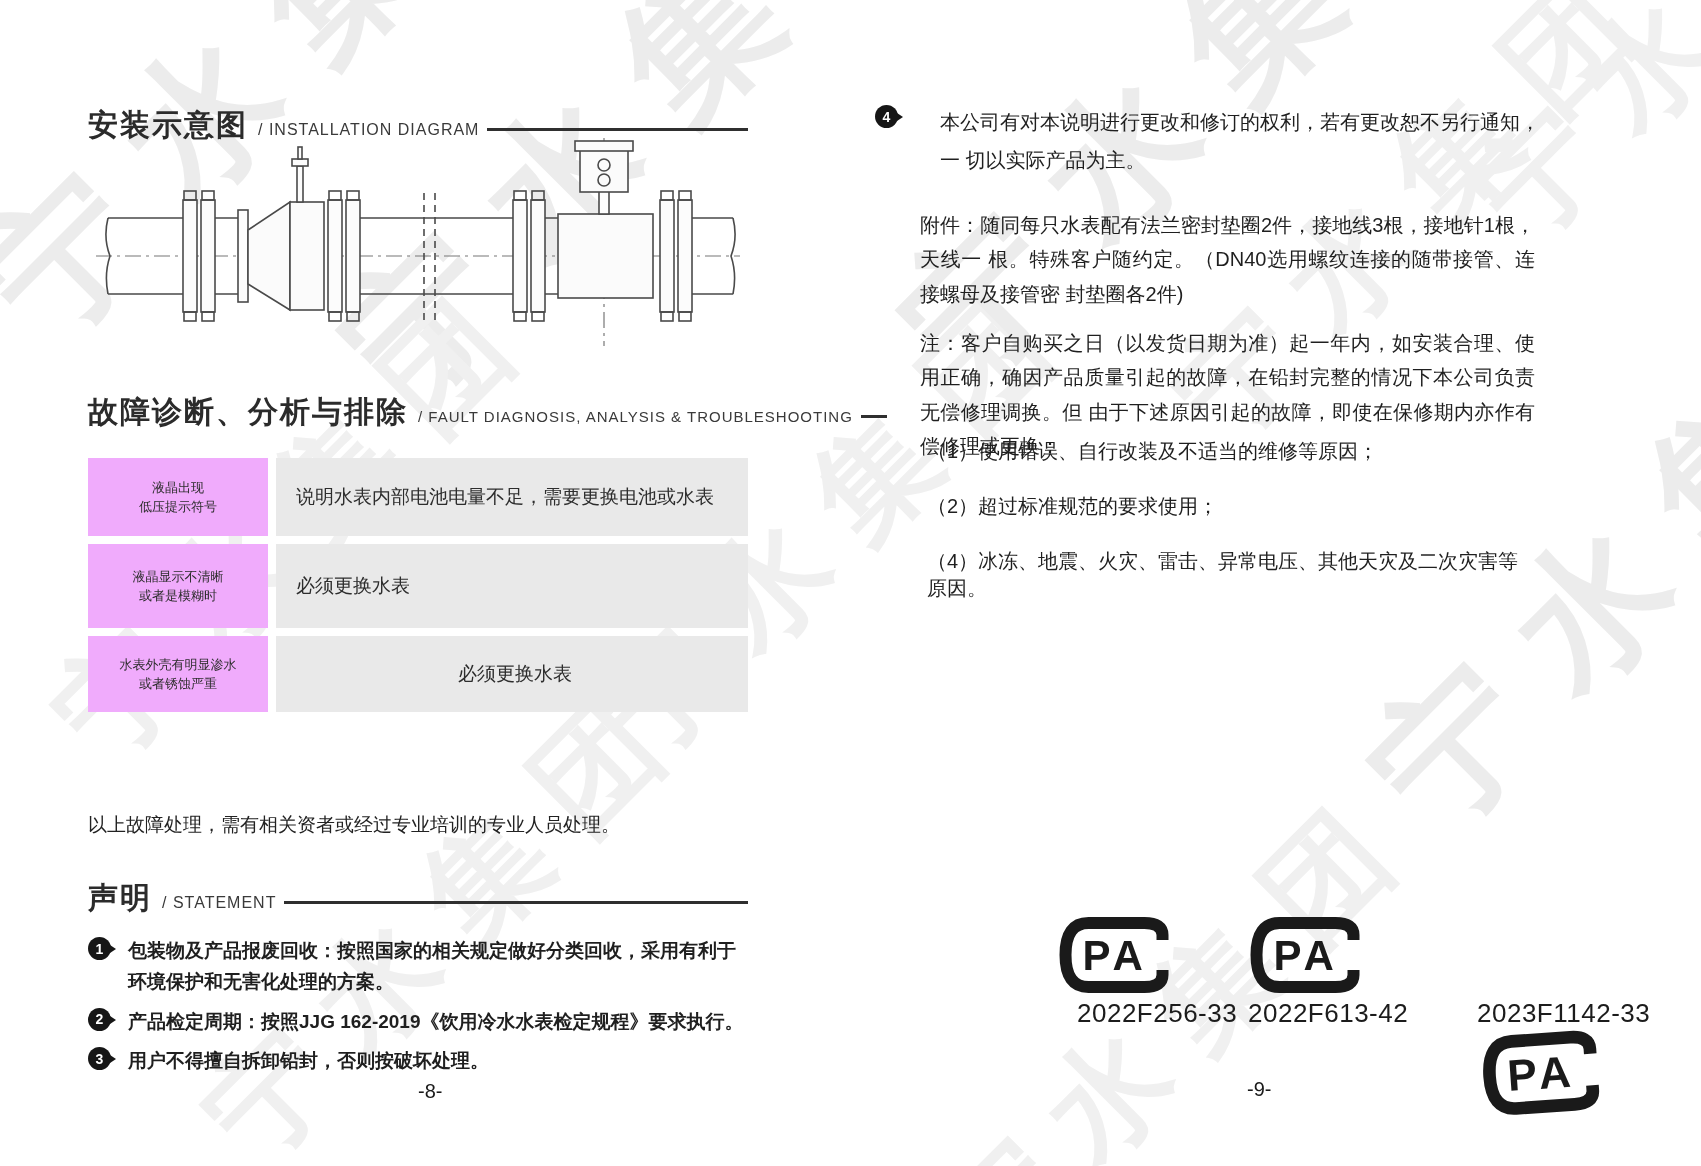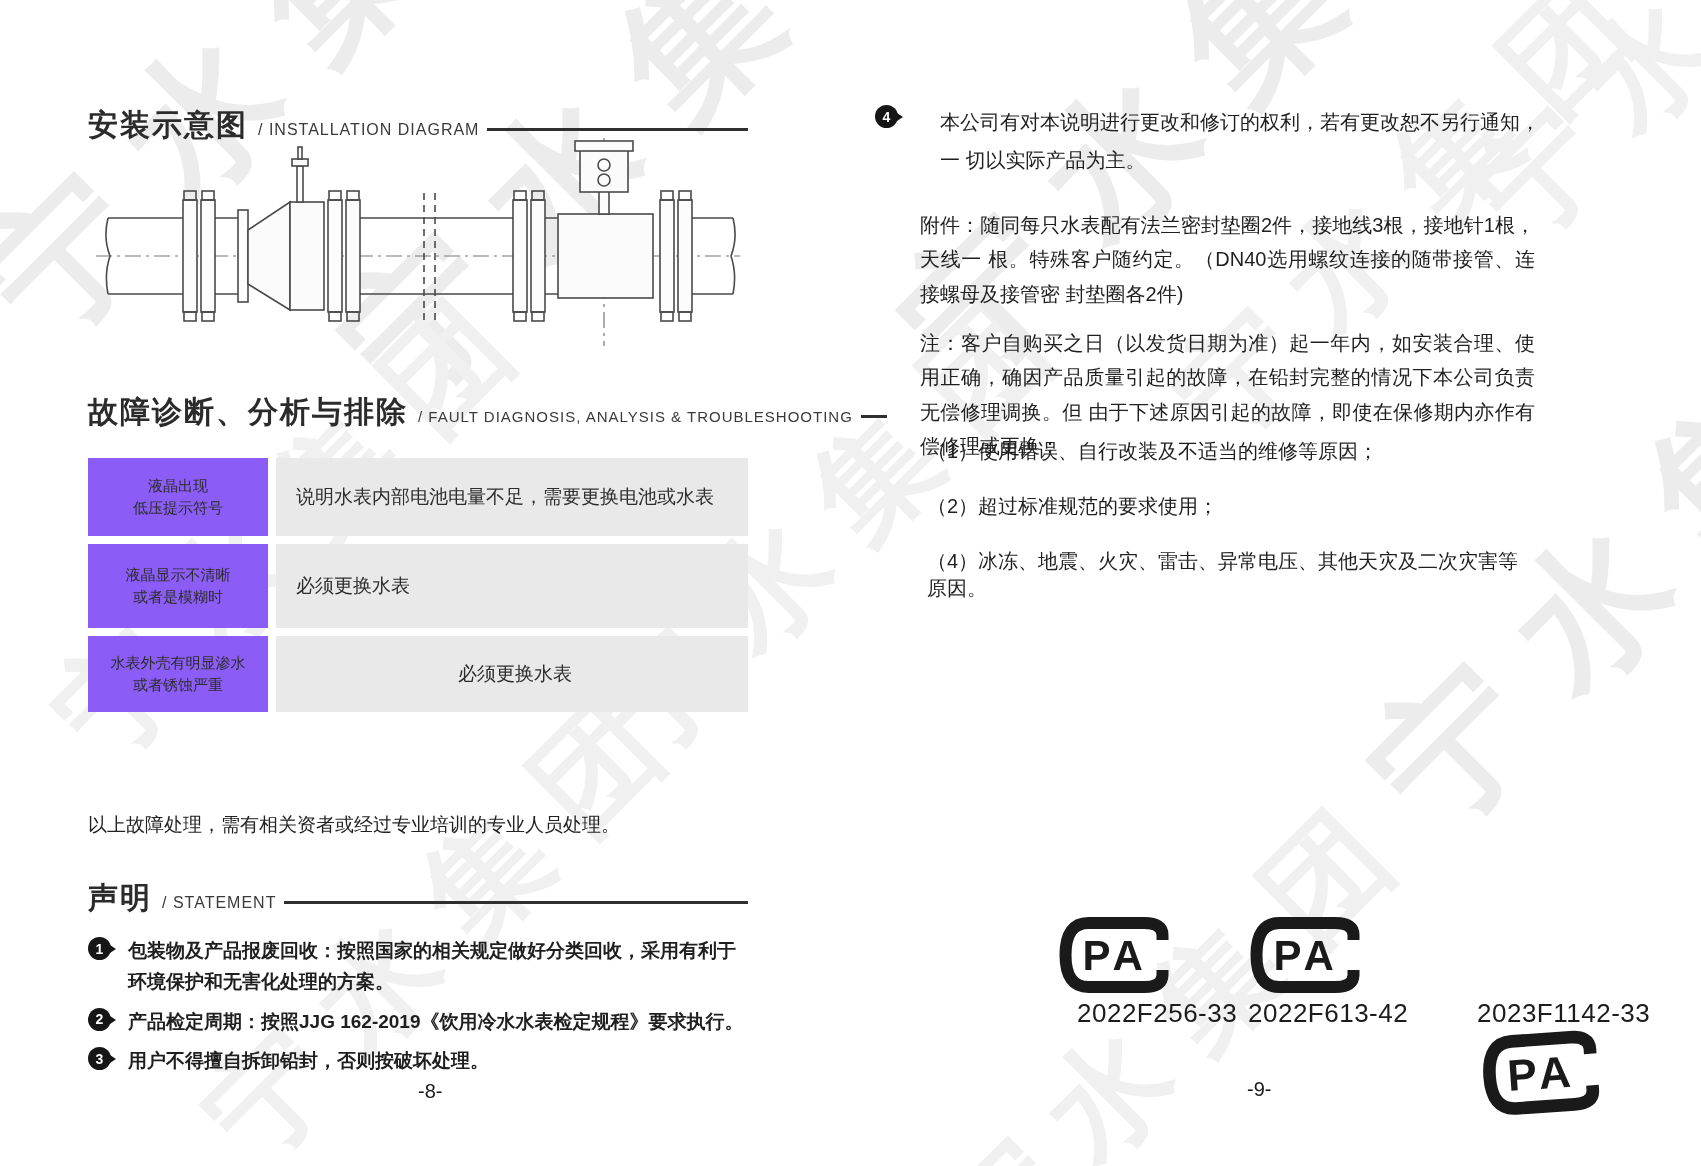--- a/index.html
+++ b/index.html
@@ -27,22 +27,22 @@
   .sec-title .zh{font-size:30px;font-weight:600;color:#2b2b2b;letter-spacing:2px;white-space:nowrap;}
   .sec-title .en{font-size:16px;font-weight:500;color:#3a3a3a;letter-spacing:1px;margin-left:10px;white-space:nowrap;}
   .sec-title .rule{flex:1;border-bottom:3px solid #2f2f2f;margin-left:8px;transform:translateY(-4px);}
   .sec-title .rule.short{flex:0 0 26px;}
   
   #diagram{position:absolute;left:0;top:138px;}
   
   .ftable{position:absolute;left:0;top:458px;width:660px;display:flex;flex-direction:column;gap:8px;}
   .frow{display:flex;gap:8px;}
   .sym{
-    flex:0 0 180px;background:#8b5cf6;display:flex;align-items:center;justify-content:center;
-    text-align:center;font-size:15px;font-weight:500;line-height:1.5;color:#2d2d2d;
+    flex:0 0 180px;background:#f0abfc;display:flex;align-items:center;justify-content:center;
+    text-align:center;font-size:13px;font-weight:500;line-height:1.5;color:#2d2d2d;
     white-space:pre-line;padding:10px 6px;box-sizing:border-box;
   }
   .remedy{
     flex:1;background:#e9e9e9;display:flex;align-items:center;
     font-size:19px;font-weight:500;line-height:1.55;color:#2d2d2d;
     padding:10px 14px 10px 20px;box-sizing:border-box;
   }
   .frow:nth-child(1){min-height:78px;}
   .frow:nth-child(2){min-height:84px;}
   .frow:nth-child(3){min-height:76px;}

